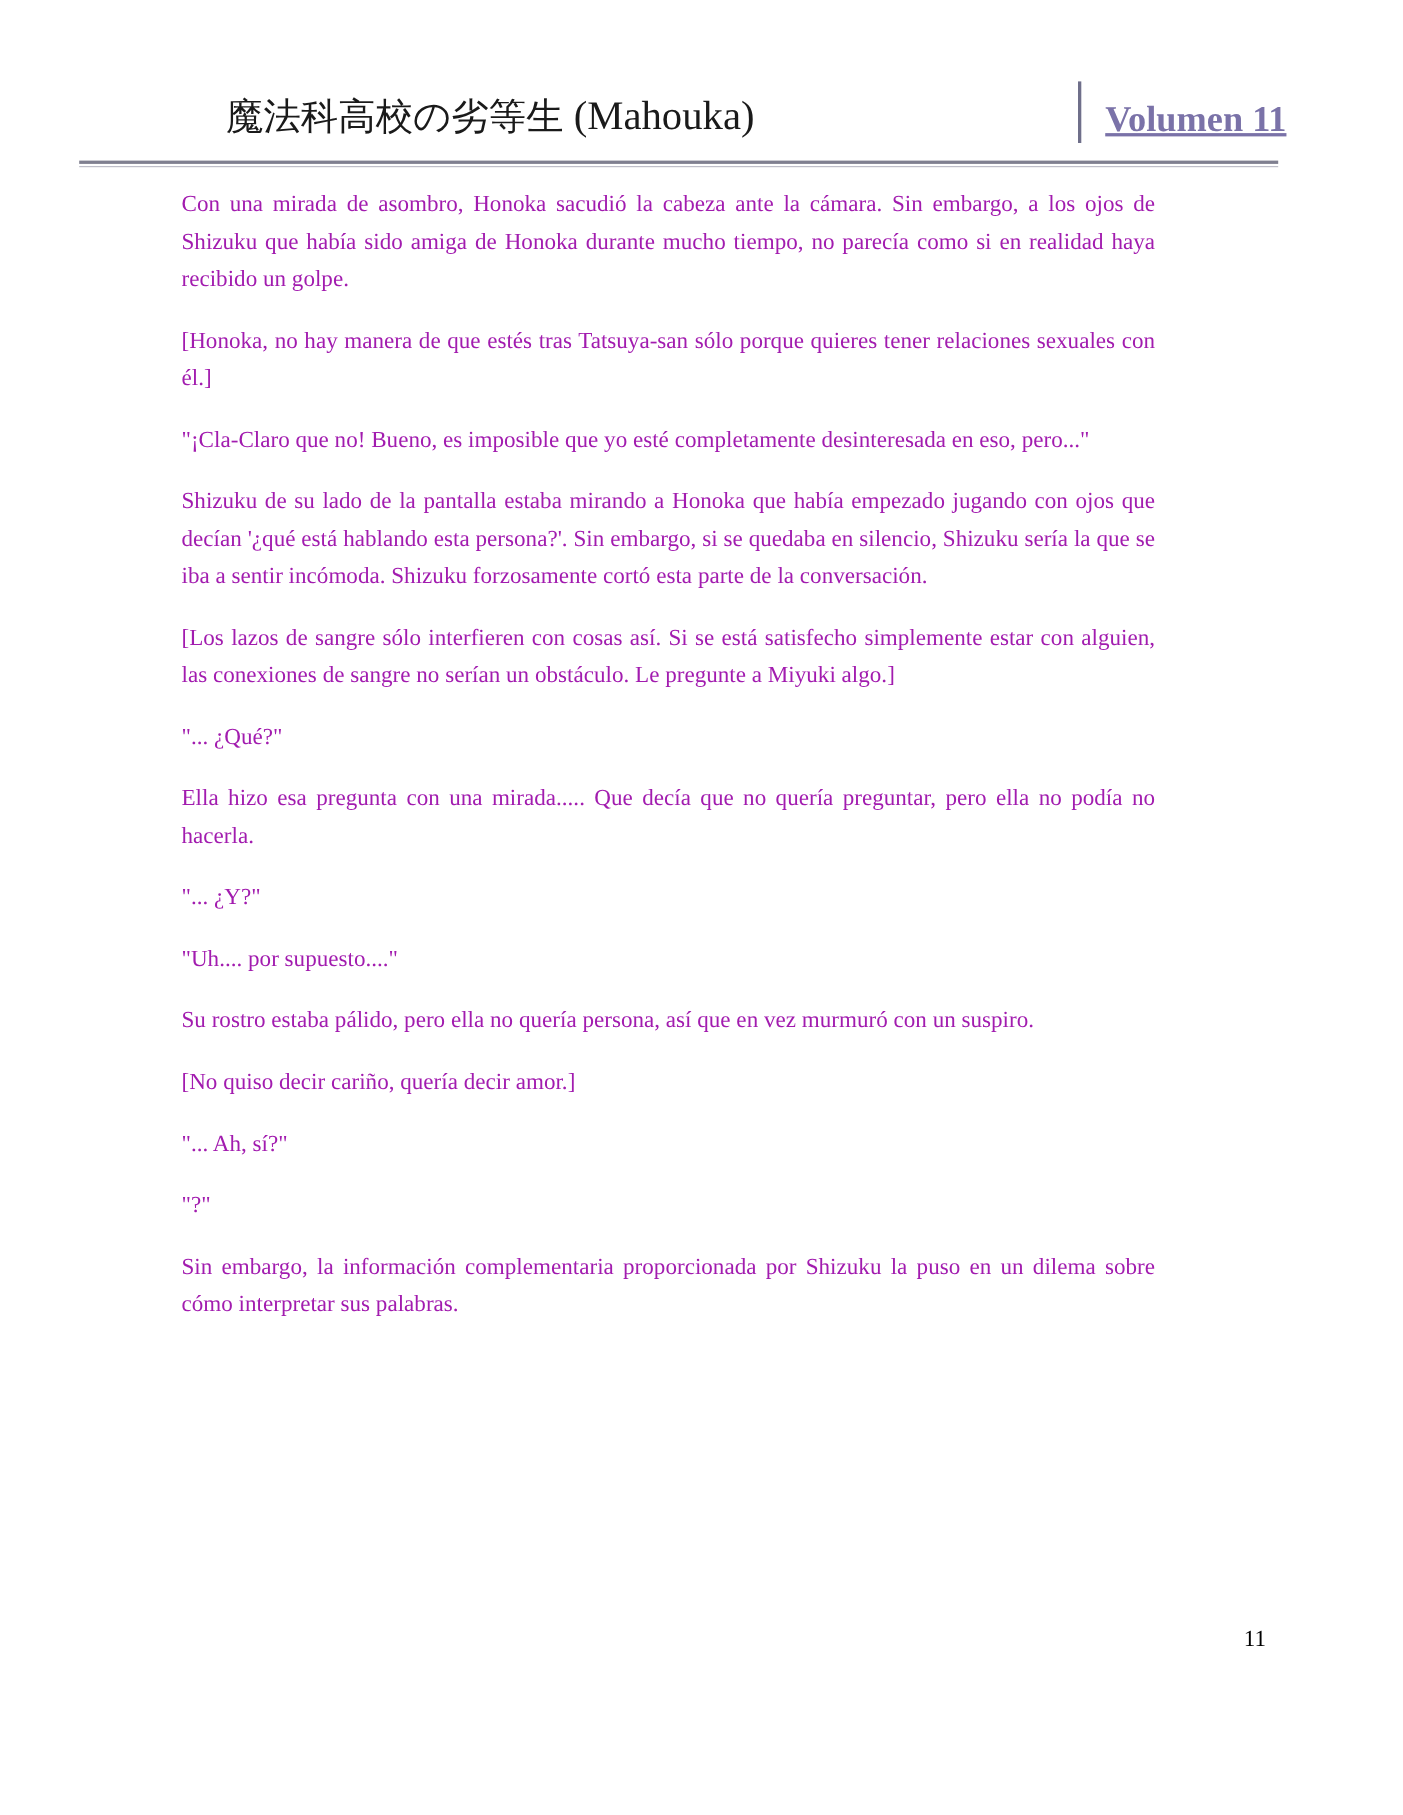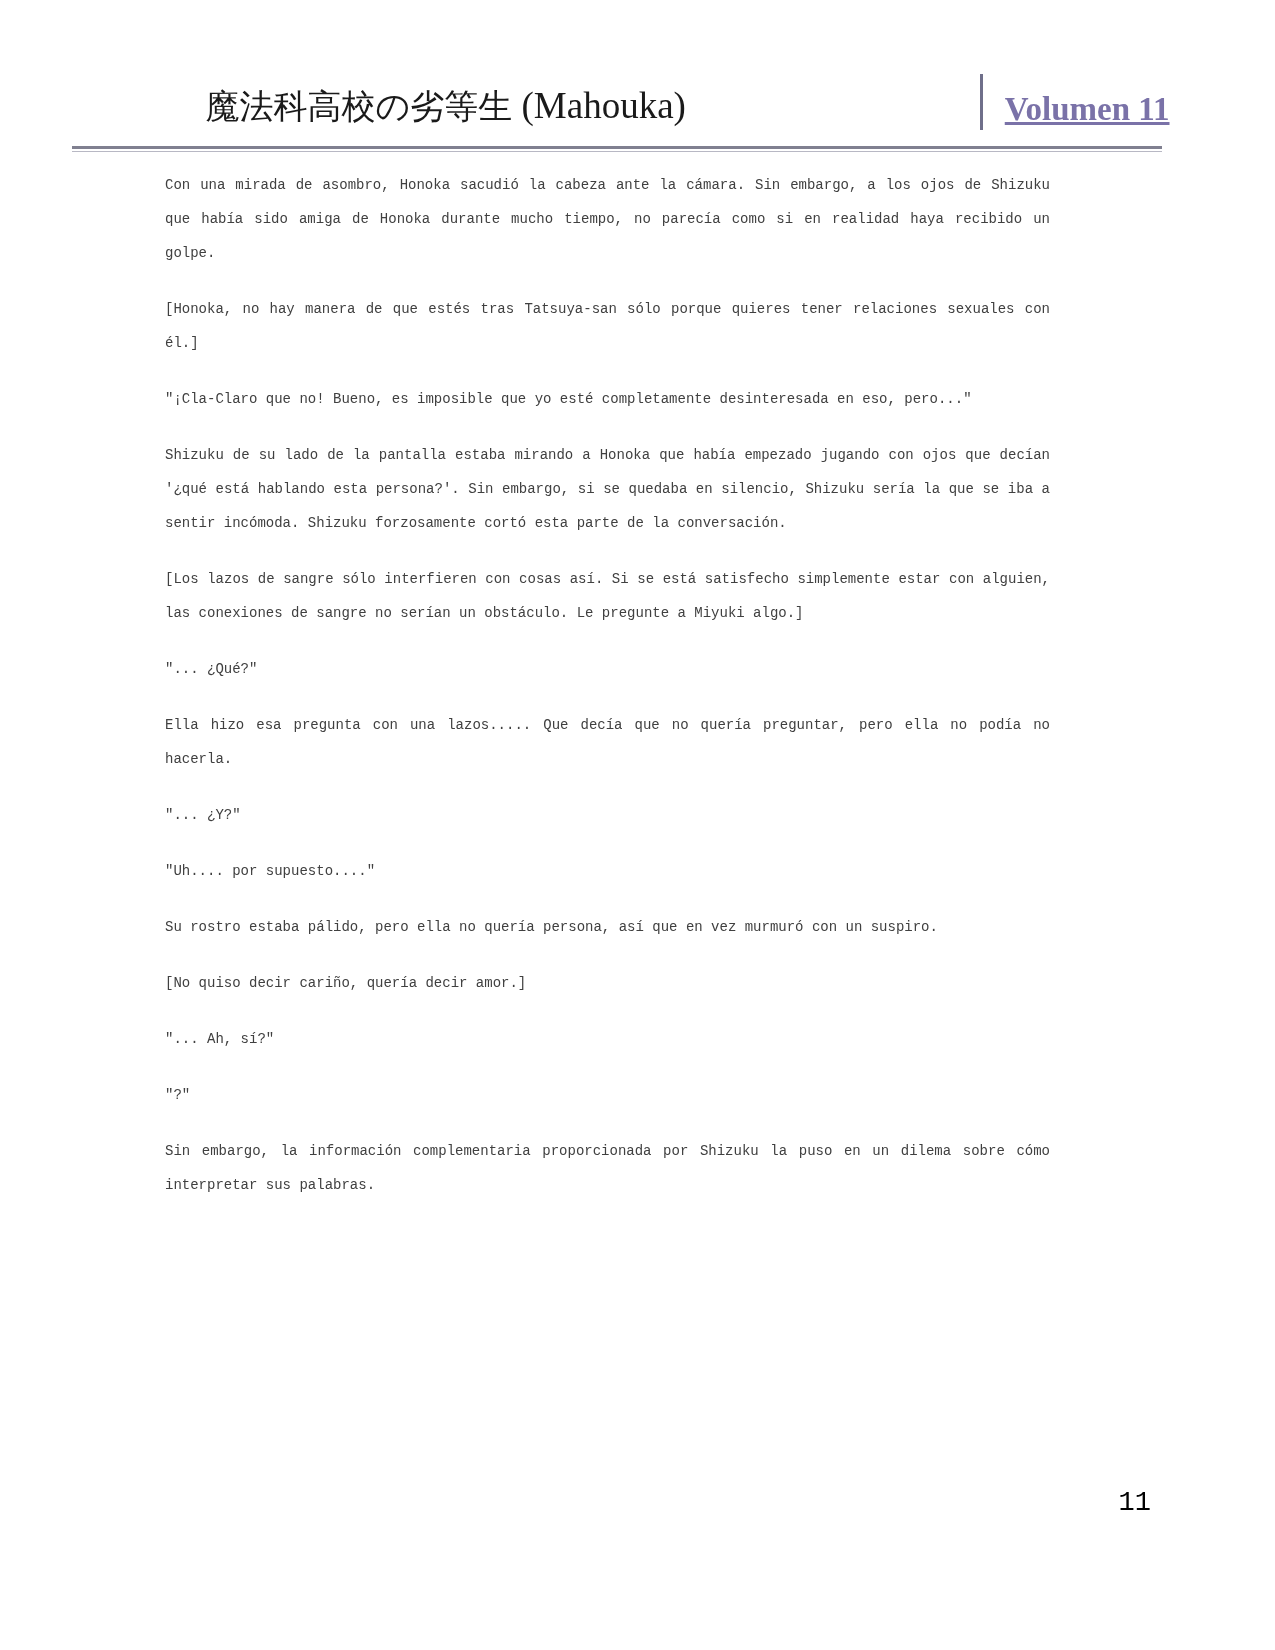--- a/index.html
+++ b/index.html
@@ -91,37 +91,37 @@
   }
 
   
   .content {
     position: absolute;
     left: 165px;
     top: 168px;
     width: 885px;
   }
   .para {
-    font-family: Liberation Mono, monospace;
-    font-size: 14px;
+    font-family: Liberation Serif, serif;
+    font-size: 21px;
     line-height: 34px;
     text-align: justify;
     text-justify: inter-word;
     margin: 0 0 22px 0;
-    color: #404040;
+    color: #a21caf;
   }
   .para:last-child { margin-bottom: 0; }
 
   
   .page-number {
     position: absolute;
     right: 124px;
-    bottom: 132px;
-    font-family: Liberation Mono, monospace;
-    font-size: 27px;
+    bottom: 148px;
+    font-family: Liberation Serif, serif;
+    font-size: 21px;
     color: #000;
   }
 </style>
 </head>
 <body>
 
 <div class="page">
 
   <div class="header">
     <div class="header-inner">
@@ -135,21 +135,21 @@
     <div class="header-rule2"></div>
   </div>
 
   <div class="content">
     <p class="para">Con una mirada de asombro, Honoka sacudió la cabeza ante la cámara. Sin embargo, a los ojos de Shizuku que había sido amiga de Honoka durante mucho tiempo, no parecía como si en realidad haya recibido un golpe.</p>
     <p class="para">[Honoka, no hay manera de que estés tras Tatsuya-san sólo porque quieres tener relaciones sexuales con él.]</p>
     <p class="para">"¡Cla-Claro que no! Bueno, es imposible que yo esté completamente desinteresada en eso, pero..."</p>
     <p class="para">Shizuku de su lado de la pantalla estaba mirando a Honoka que había empezado jugando con ojos que decían '¿qué está hablando esta persona?'. Sin embargo, si se quedaba en silencio, Shizuku sería la que se iba a sentir incómoda. Shizuku forzosamente cortó esta parte de la conversación.</p>
     <p class="para">[Los lazos de sangre sólo interfieren con cosas así. Si se está satisfecho simplemente estar con alguien, las conexiones de sangre no serían un obstáculo. Le pregunte a Miyuki algo.]</p>
     <p class="para">"... ¿Qué?"</p>
-    <p class="para">Ella hizo esa pregunta con una lazos..... Que decía que no quería preguntar, pero ella no podía no hacerla.</p>
+    <p class="para">Ella hizo esa pregunta con una mirada..... Que decía que no quería preguntar, pero ella no podía no hacerla.</p>
     <p class="para">"... ¿Y?"</p>
     <p class="para">"Uh.... por supuesto...."</p>
     <p class="para">Su rostro estaba pálido, pero ella no quería persona, así que en vez murmuró con un suspiro.</p>
     <p class="para">[No quiso decir cariño, quería decir amor.]</p>
     <p class="para">"... Ah, sí?"</p>
     <p class="para">"?"</p>
     <p class="para">Sin embargo, la información complementaria proporcionada por Shizuku la puso en un dilema sobre cómo interpretar sus palabras.</p>
   </div>
 
   <div class="page-number">11</div>

